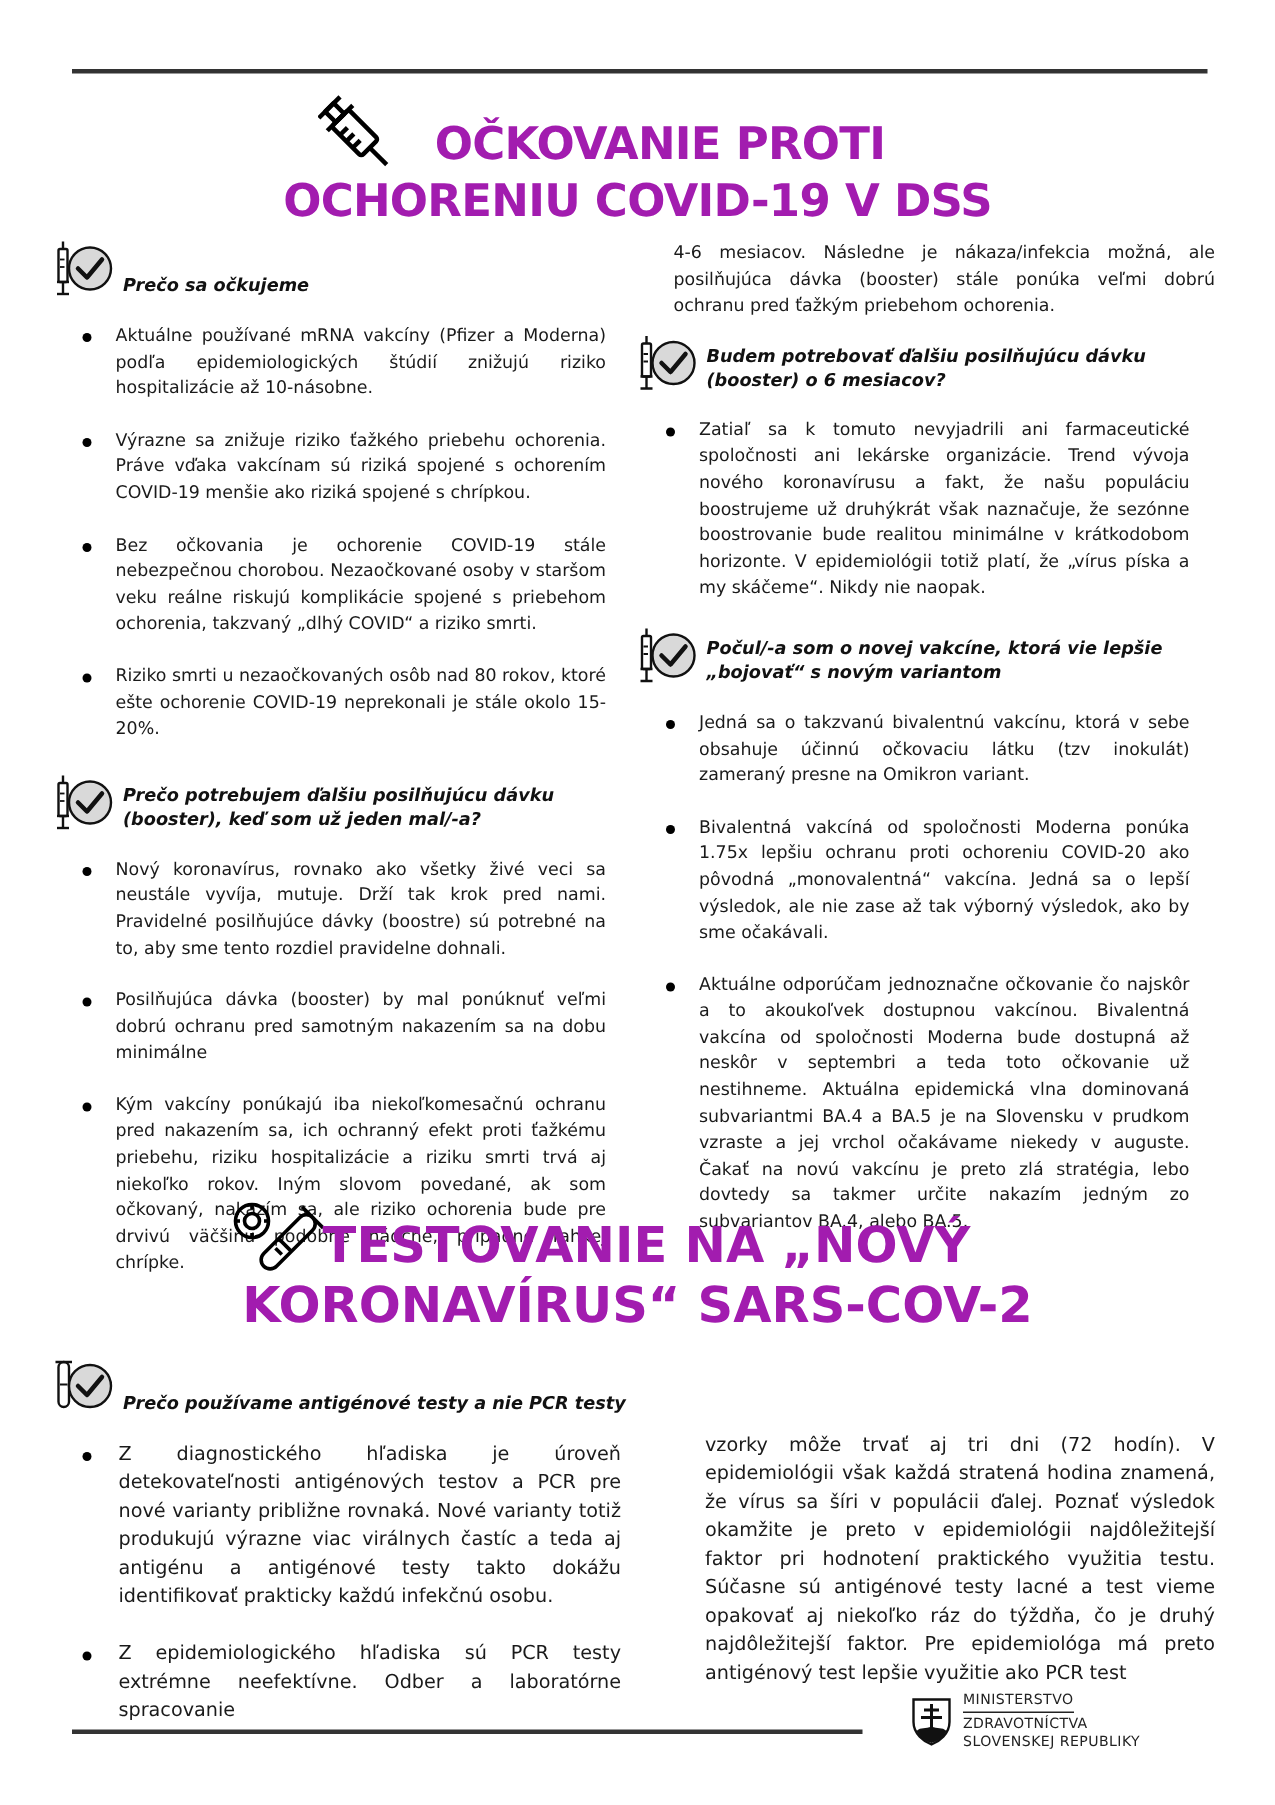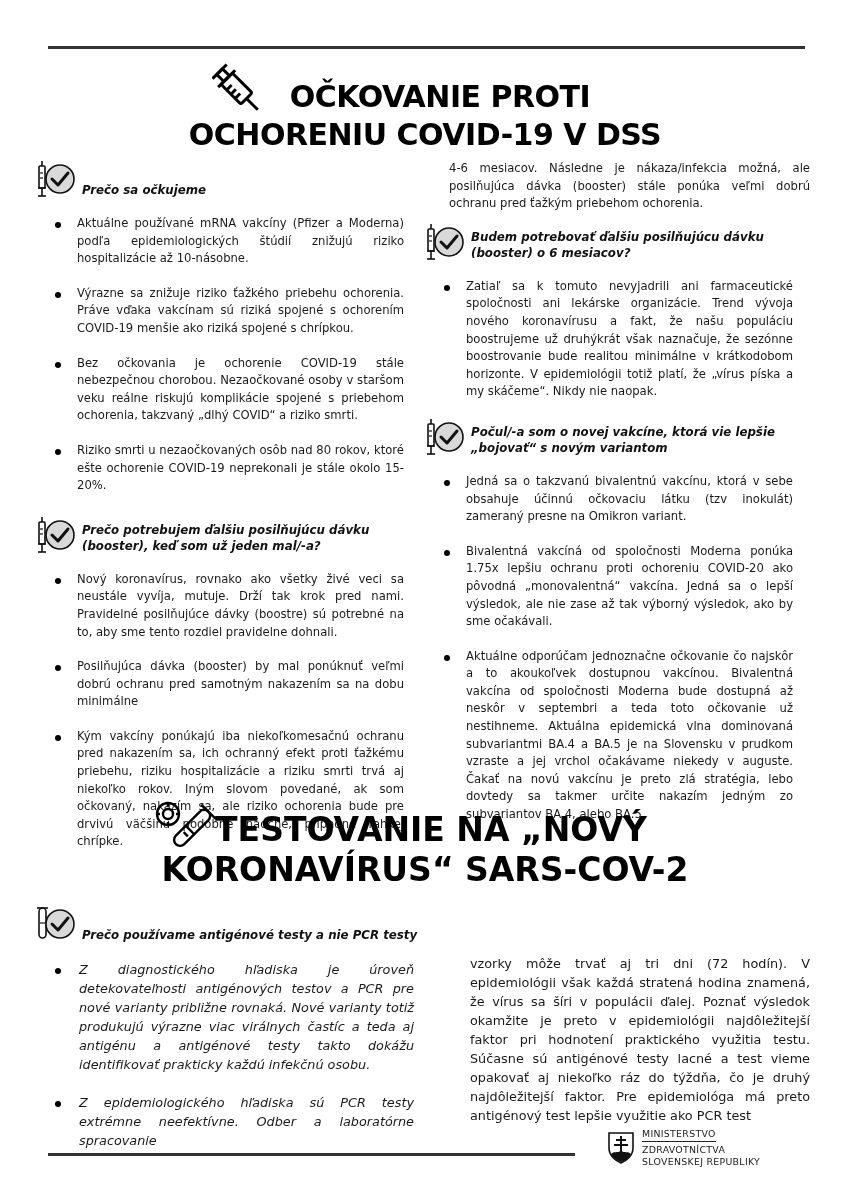--- a/index.html
+++ b/index.html
@@ -8,21 +8,21 @@
     font-family: "DejaVu Sans", "Liberation Sans", sans-serif;
     color: #1a1a1a;
   }
   .rule { position: absolute; background: #333; height: 3px; }
   .rule.top { left: 48px; top: 46px; width: 757px; }
   .rule.bottom { left: 48px; top: 1153px; width: 527px; height: 3px; }
 
   .title {
     position: absolute; left: 0; width: 850px; text-align: center;
     font-family: "DejaVu Sans", sans-serif; font-weight: bold;
-    color: #000000; letter-spacing: -0.5px;
+    color: #a21caf; letter-spacing: -0.5px;
   }
   .title .line { display: block; }
   .t1 { top: 78px; font-size: 30px; line-height: 38px; }
   .t1 .line1 { padding-left: 30px; }
   .t2 { top: 810px; font-size: 33px; line-height: 40px; letter-spacing: 0px; }
   .t2 .line1 { padding-left: 12px; }
 
   .big-icon { position: absolute; }
   .syringe-big { left: 212px; top: 62px; width: 52px; height: 56px; }
   .testtube-big { left: 154px; top: 800px; width: 62px; height: 56px; }
@@ -39,21 +39,21 @@
     font-style: italic; font-weight: bold; font-size: 11.8px; line-height: 16px; color: #111;
   }
   ul.bullets { list-style: none; margin: 17px; padding: 0; }
   ul.bullets li {
     position: relative; padding-left: 24px; margin-bottom: 17px; text-align: justify;
   }
   ul.bullets li::before {
     content: ""; position: absolute; left: 2px; top: 7px; width: 6px; height: 6px;
     background: #000; border-radius: 50%;
   }
-  .col.left2 ul.bullets li { padding-left: 26px; margin-bottom: 19px; font-style: italic; }
+  .col.left2 ul.bullets li { padding-left: 26px; margin-bottom: 19px; }
   .col.left2 ul.bullets li::before { top: 8px; }
   .cont { padding-left: 24px; text-align: justify; margin-bottom: 10px; }
   .gap-sm { height: 4px; }
 
   .logo { position: absolute; left: 608px; top: 1128px; display: flex; align-items: center; }
   .logo svg { width: 26px; height: 32px; margin-right: 8px; }
   .logo .ltext { font-size: 9.4px; line-height: 12px; font-weight: normal; color: #222; letter-spacing: 0.3px; }
   .logo .ltext .l1 { border-bottom: 1.5px solid #222; padding-bottom: 1px; margin-bottom: 2px; display: inline-block; }
 </style>
 </head>

